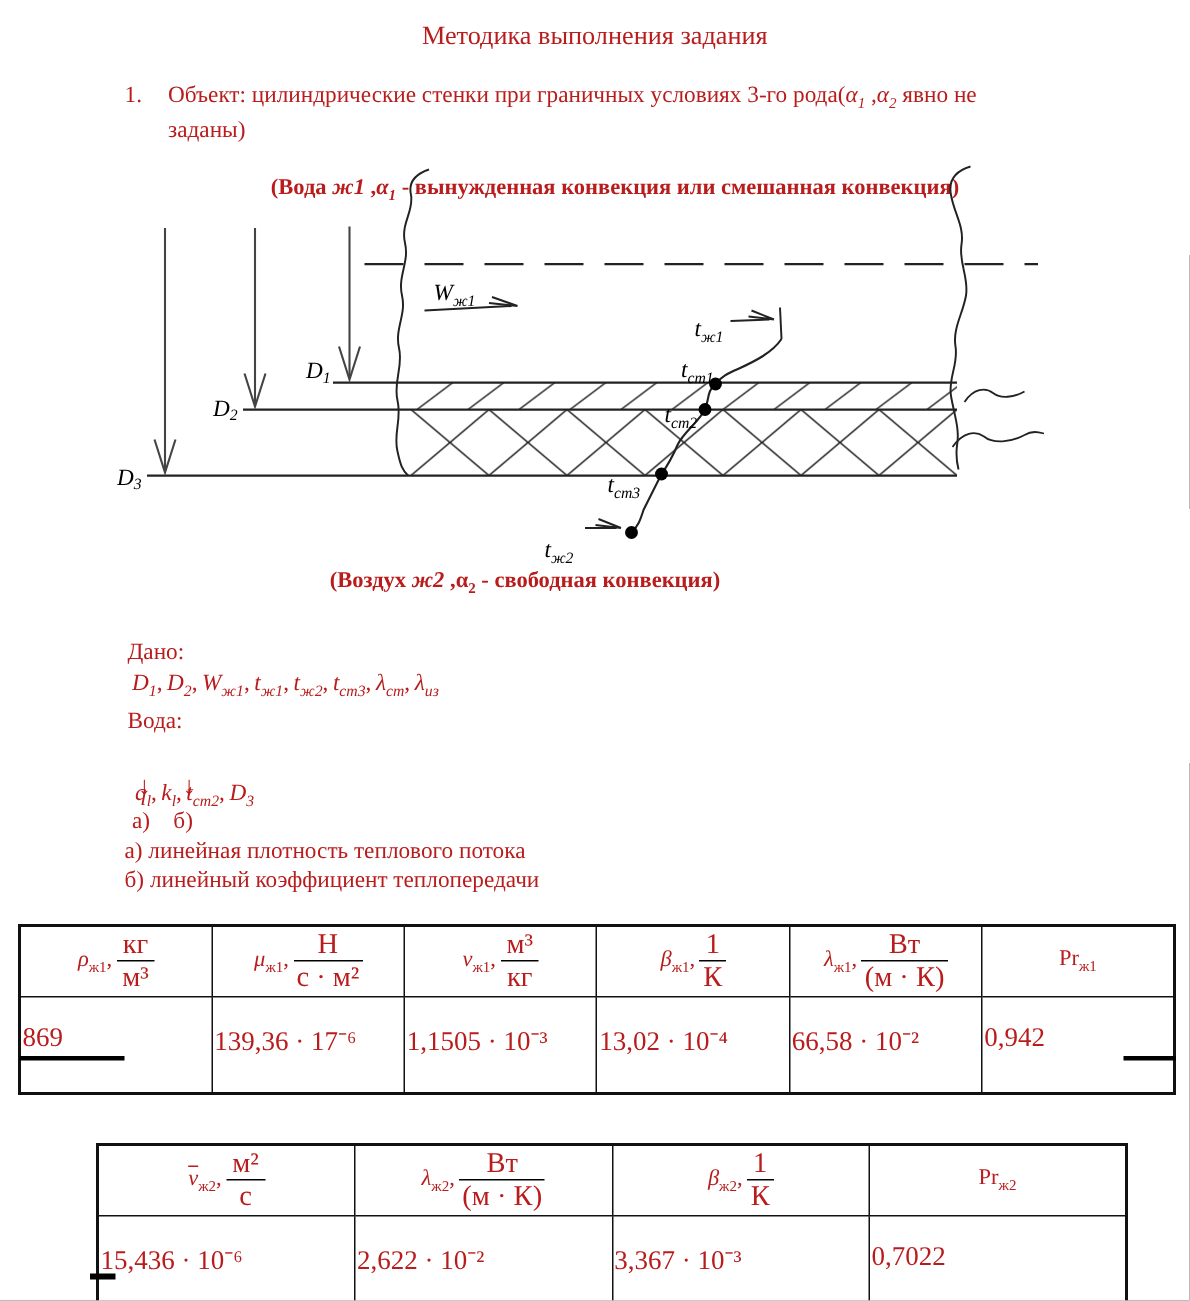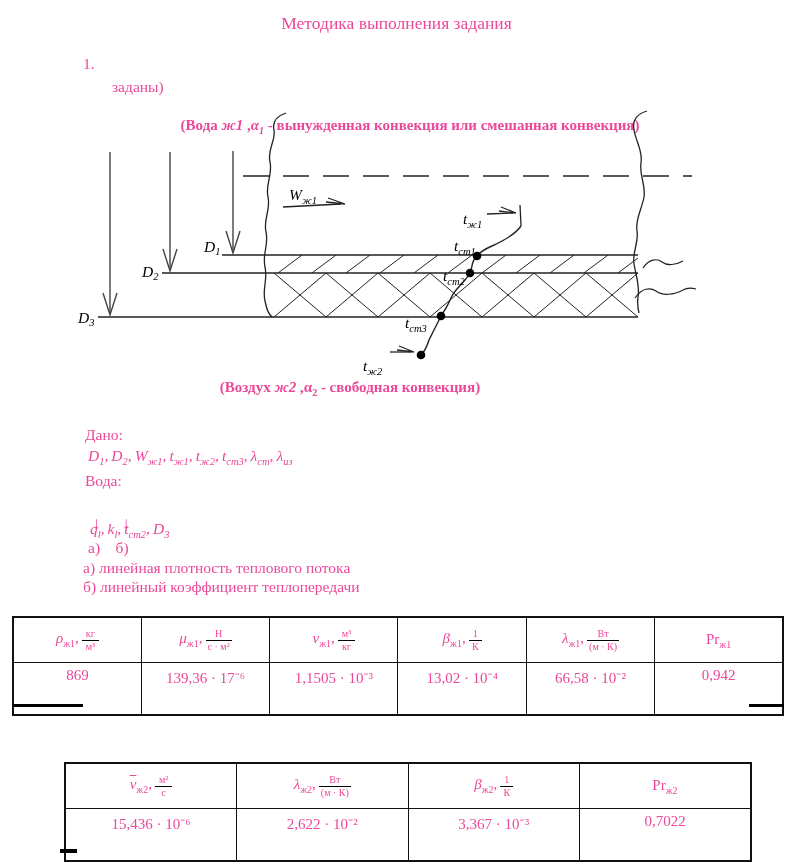--- a/index.html
+++ b/index.html
@@ -1,55 +1,56 @@
 <!DOCTYPE html>
 <html><head>
 <meta charset="utf-8">
 <style>
   html,body{margin:0;padding:0;background:#888;}
   #page{position:relative;width:793px;height:867px;background:#ffffff;overflow:hidden;
-        font-family:"Liberation Serif",serif;color:#ec4899;}
+        font-family:"Liberation Serif",serif;color:#b91c1c;}
   .abs{position:absolute;}
   #title{left:0;top:13px;width:793px;text-align:center;font-size:17.5px;}
   .body-text{font-size:15.5px;line-height:22px;white-space:nowrap;}
   .it{font-style:italic;}
   sub{font-size:10px;}
   .caption{font-weight:bold;font-size:15px;text-align:center;white-space:nowrap;}
   .fml{font-style:italic;font-size:15.5px;}
   .fml sub{font-size:10.5px;}
   .fml .cm{margin-right:3px;font-style:normal;}
   .arrows{font-size:17px;}
   
   table.props{position:absolute;border-collapse:collapse;table-layout:fixed;background:#fff;}
   table.props td{border:1.6px solid #111;}
   table.props{border:2.5px solid #111;}
   .hcell{height:42px;text-align:center;vertical-align:middle;font-size:15px;white-space:nowrap;}
   .hcell sub{font-size:10px;}
   .hcell .cm{margin-right:1px;}
   .sym.bar{text-decoration:overline;}
   .frac{display:inline-flex;flex-direction:column;vertical-align:middle;text-align:center;
-        margin-left:2px;line-height:1.12;font-size:10px;}
+        margin-left:2px;line-height:1.12;font-size:19px;}
   .frac .num{border-bottom:1.4px solid #000;padding:0 4px;}
   .frac .den{padding:0 2px;}
-  .vcell{height:46px;text-align:center;vertical-align:top;padding-top:4px;font-size:15px;}
+  .vcell{height:46px;text-align:left;vertical-align:top;padding-top:16px;font-size:18px;}
   .mark{position:absolute;background:#000;}
   
   #diag{position:absolute;left:0;top:0;}
   #diag text{font:italic 15.5px "Liberation Serif",serif;fill:#000;}
   #diag .ds{font-size:10.5px;}
   .ln{stroke:#222;fill:none;}
 </style>
 </head>
 <body>
 
 <div id="page">
 
   <div id="title" class="abs">Методика выполнения задания</div>
 
   <div class="abs body-text" style="left:83px;top:53px;">1.</div>
+  <div class="abs body-text" style="left:112px;top:53px;"><span>Объект: цилиндрические стенки при граничных условиях 3-го рода(</span><span class="it">α</span><sub class="it">1</sub><span> ,</span><span class="it">α</span><sub class="it">2</sub><span> явно не</span></div>
   <div class="abs body-text" style="left:112px;top:76px;">заданы)</div>
 
   <div class="abs caption" style="left:150px;top:117px;width:520px;"><span>(Вода </span><span class="it">ж1</span><span> ,</span><span class="it">α</span><sub class="it">1</sub><span> - вынужденная конвекция или смешанная конвекция)</span></div>
   <div class="abs caption" style="left:90px;top:379px;width:520px;"><span>(Воздух </span><span class="it">ж2</span><span> ,</span><span>α</span><sub>2</sub><span> - свободная конвекция)</span></div>
 
   <svg id="diag" width="793" height="867" viewBox="0 0 793 867">
     <defs>
       <pattern id="hatch1" width="34" height="18" patternUnits="userSpaceOnUse" patternTransform="translate(274,255)">
         <line x1="4" y1="18" x2="28" y2="0" stroke="#222" stroke-width="1"></line>
       </pattern>

